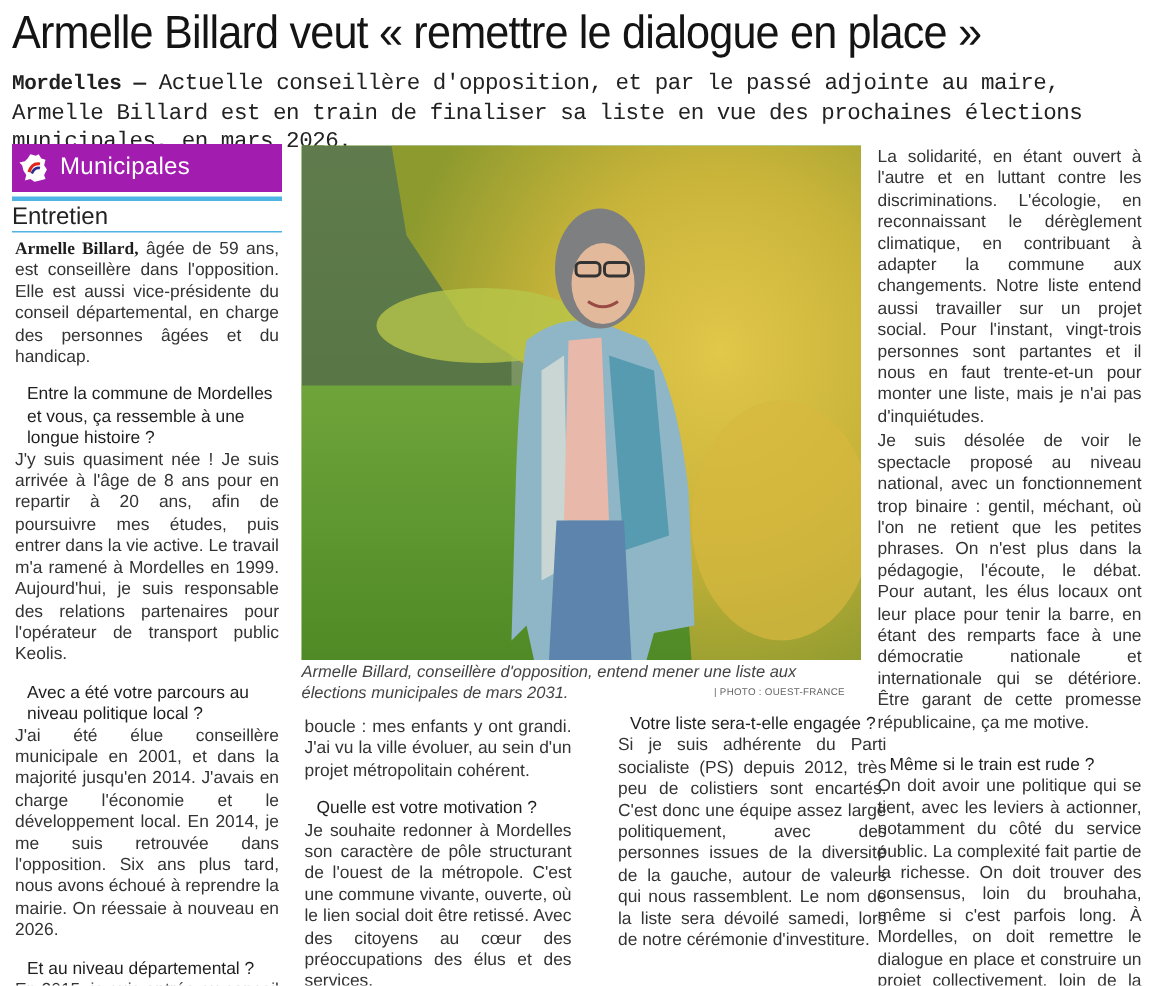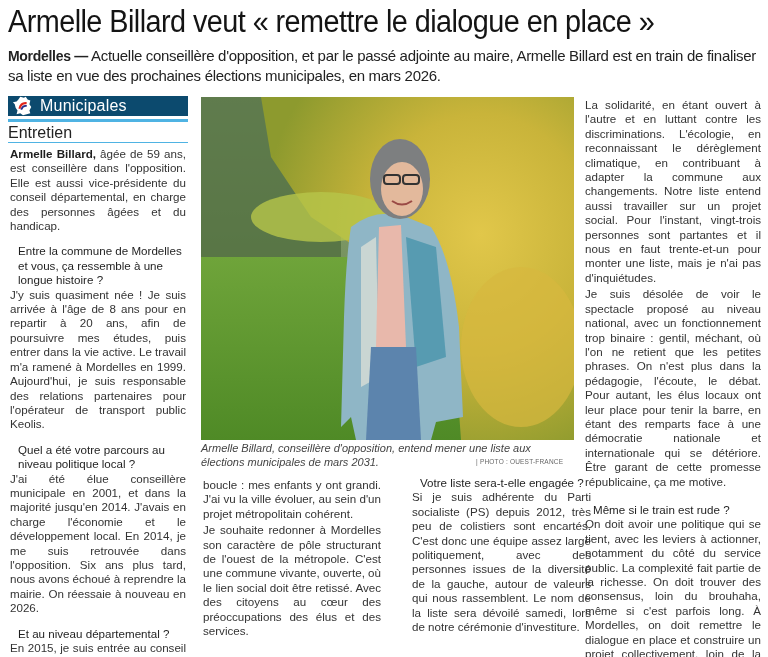--- a/index.html
+++ b/index.html
@@ -1,29 +1,29 @@
 <!DOCTYPE html>
 <html><head>
 <meta charset="utf-8">
 <style>
   html, body { margin:0; padding:0; background:#ffffff; }
   body { width:768px; height:657px; overflow:hidden; position:relative; font-family:"Liberation Sans", sans-serif; color:#2a2a2a; }
   .title { position:absolute; left:8px; top:4px; font-size:31px; line-height:36px; font-weight:400; color:#141414; letter-spacing:-0.6px; white-space:nowrap; transform:scaleX(0.93); transform-origin:left top; }
-  .lede { position:absolute; left:8px; top:46px; width:760px; font-size:15px; line-height:19px; color:#222; letter-spacing:-0.3px; }
+  .lede { position:absolute; left:8px; top:46px; width:760px; font-size:15px; line-height:19px; color:#222; letter-spacing:-0.3px;font-family:Liberation Mono, monospace; }
   .lede .loc { font-weight:700; font-size:14px; }
   .col { position:absolute; font-size:11.6px; line-height:14.4px; color:#333; text-align:justify; hyphens:manual; }
   .col p { margin:2px; }
   .col .q { font-weight:400; color:#1e1e1e; margin:11px 0 0 0; padding-left:10px; text-align:left; }
   .col .q + p { margin-top:0; }
   .col1 { left:8px; top:96px; width:180px; }
-  .banner { height:20px; background:#0c4a6e; display:flex; align-items:center; color:#fff; font-size:16px; letter-spacing:0.2px; }
+  .banner { height:32px; background:#a21caf; display:flex; align-items:center; color:#fff; font-size:16px; letter-spacing:0.2px; }
   .banner .map { width:22px; height:22px; margin:0 6px 0 4px; }
   .bar { height:3px; background:#4fb3e3; margin-top:3px; }
   .kicker { font-size:16px; line-height:15px; color:#222; padding:3px 0 2px 0; border-bottom:1.5px solid #4fb3e3; margin-bottom:4px; }
-  .intro b { color:#1e1e1e; }
+  .intro b { color:#1e1e1e;font-family:Liberation Serif, serif; }
   .photo { position:absolute; left:201px; top:97px; width:373px; height:343px; overflow:hidden; background:#7aa33a; }
   .caption { position:absolute; left:201px; top:442px; width:372px; font-size:11px; line-height:13.5px; font-style:italic; color:#444; }
   .credit { position:absolute; left:476px; top:458px; font-size:6.5px; color:#666; letter-spacing:0.2px; }
   .col2 { left:201px; top:476px; width:182px; }
   .col3 { left:410px; top:476px; width:183px; }
   .col4 { left:583px; top:96px; width:180px; }
 </style>
 </head>
 <body>
 
@@ -42,21 +42,21 @@
     </svg>
     <span>Municipales</span>
   </div>
   <div class="bar"></div>
   <div class="kicker">Entretien</div>
   <p class="intro"><b>Armelle Billard,</b><span> âgée de 59 ans, est conseillère dans l'opposition. Elle est aussi vice-présidente du conseil départemental, en charge des personnes âgées et du handicap.</span></p>
 
   <p class="q">Entre la commune de Mordelles et vous, ça ressemble à une longue histoire ?</p>
   <p>J'y suis quasiment née ! Je suis arrivée à l'âge de 8 ans pour en repartir à 20 ans, afin de poursuivre mes études, puis entrer dans la vie active. Le travail m'a ramené à Mordelles en 1999. Aujourd'hui, je suis responsable des relations partenaires pour l'opérateur de transport public Keolis.</p>
 
-  <p class="q">Quel a été votre parcours au niveau politique local ?</p>
+  <p class="q">Avec a été votre parcours au niveau politique local ?</p>
   <p>J'ai été élue conseillère municipale en 2001, et dans la majorité jusqu'en 2014. J'avais en charge l'économie et le développement local. En 2014, je me suis retrouvée dans l'opposition. Six ans plus tard, nous avons échoué à reprendre la mairie. On réessaie à nouveau en 2026.</p>
 
   <p class="q">Et au niveau départemental ?</p>
   <p>En 2015, je suis entrée au conseil départemental, comme conseillère déléguée à l'égalité femme homme, puis nommée vice-présidente, en 2021, en charge des personnes âgées et du handicap.</p>
 
 </div>
 
 <div class="photo">
   <svg width="373" height="343" viewBox="0 0 373 343">
     <defs>
@@ -94,20 +94,21 @@
     <rect x="183" y="78" width="16" height="9" rx="3" fill="none" stroke="#333" stroke-width="2"></rect>
     <rect x="202" y="78" width="16" height="9" rx="3" fill="none" stroke="#333" stroke-width="2"></rect>
     <path d="M191 104 Q201 111 211 104" stroke="#9a4a45" stroke-width="2" fill="none"></path>
   </svg>
 </div>
 <div class="caption">Armelle Billard, conseillère d'opposition, entend mener une liste aux élections municipales de mars 2031.</div>
 <div class="credit">| PHOTO : OUEST-FRANCE</div>
 
 <div class="col col2">
   <p>boucle : mes enfants y ont grandi. J'ai vu la ville évoluer, au sein d'un projet métropolitain cohérent.</p>
+  <p class="q">Quelle est votre motivation ?</p>
   <p>Je souhaite redonner à Mordelles son caractère de pôle structurant de l'ouest de la métropole. C'est une commune vivante, ouverte, où le lien social doit être retissé. Avec des citoyens au cœur des préoccupations des élus et des services.</p>
 </div>
 
 <div class="col col3">
   <p class="q" style="margin-top:0">Votre liste sera-t-elle engagée ?</p>
   <p>Si je suis adhérente du Parti socialiste (PS) depuis 2012, très peu de colistiers sont encartés. C'est donc une équipe assez large politiquement, avec des personnes issues de la diversité de la gauche, autour de valeurs qui nous rassemblent. Le nom de la liste sera dévoilé samedi, lors de notre cérémonie d'investiture.</p>
 
 </div>
 
 <div class="col col4">

